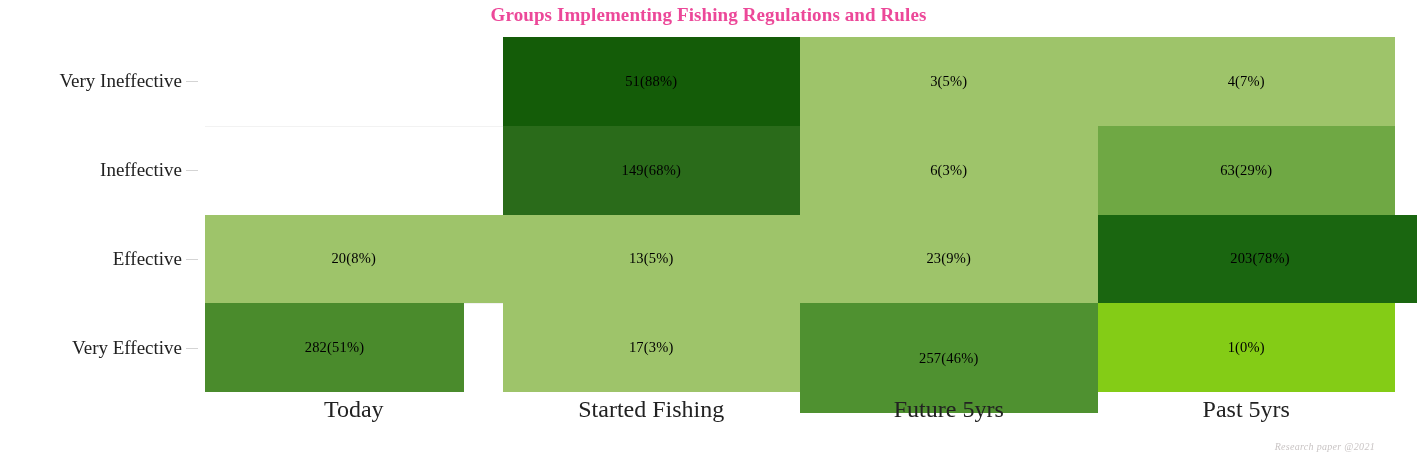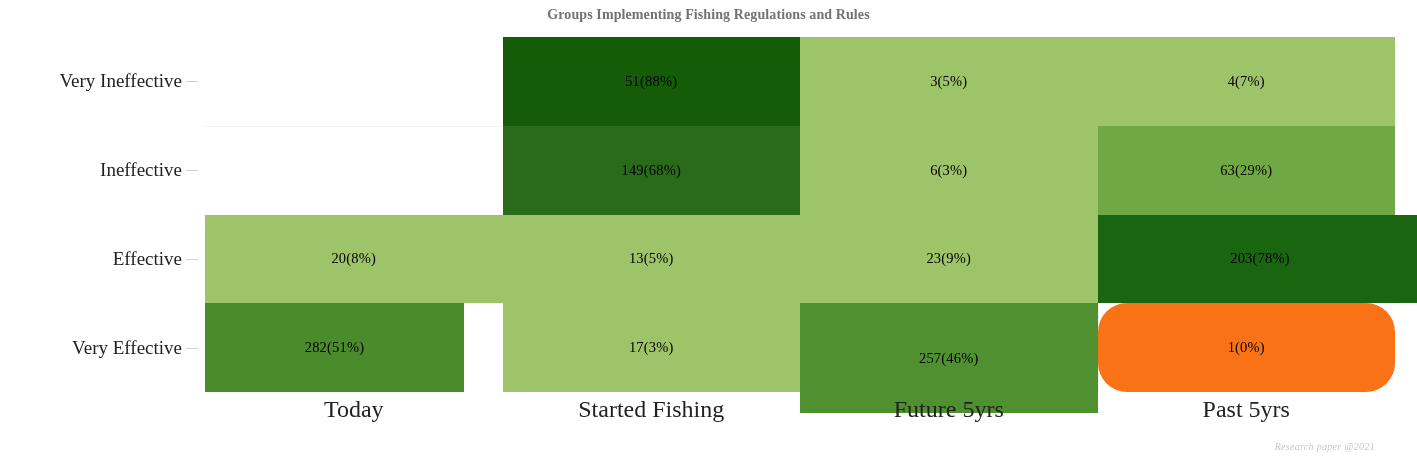--- a/index.html
+++ b/index.html
@@ -26,22 +26,22 @@
   
   #chart-title {
     position: absolute;
     left: 0;
     top: 0;
     width: 1417px;
     height: 32px;
     line-height: 30px;
     text-align: center;
     font-weight: bold;
-    font-size: 14px;
-    color: #737373;
+    font-size: 19px;
+    color: #ec4899;
     letter-spacing: 0.1px;
     white-space: nowrap;
   }
 
   
   #plot-area {
     position: absolute;
     left: 205px;
     top: 37px;
     width: 1190px;
@@ -205,21 +205,21 @@
         </div>
         <div class="heat-cell" style="left: 0px; top: 266.25px; width: 259px; height: 88.75px; background: rgb(74, 139, 44);">
           <span>282(51%)</span>
         </div>
         <div class="heat-cell" style="left: 297.5px; top: 266.25px; width: 297.5px; height: 88.75px; background: rgb(158, 196, 106);">
           <span>17(3%)</span>
         </div>
         <div class="heat-cell" style="left: 595px; top: 266.25px; width: 297.5px; height: 110px; background: rgb(79, 145, 48);">
           <span>257(46%)</span>
         </div>
-        <div class="heat-cell" style="left: 892.5px; top: 266.25px; width: 297.5px; height: 88.75px; background: #f97316; border-radius: 29px;">
+        <div class="heat-cell" style="left: 892.5px; top: 266.25px; width: 297.5px; height: 88.75px; background: #84cc16;">
           <span>1(0%)</span>
         </div>
       </div>
   </div>
 
   <div id="x-axis">
       <div class="x-tick-label" style="left: 0px; width: 297.5px;">Today</div>
       <div class="x-tick-label" style="left: 297.5px; width: 297.5px;">Started Fishing</div>
       <div class="x-tick-label" style="left: 595px; width: 297.5px;">Future 5yrs</div>
       <div class="x-tick-label" style="left: 892.5px; width: 297.5px;">Past 5yrs</div>

